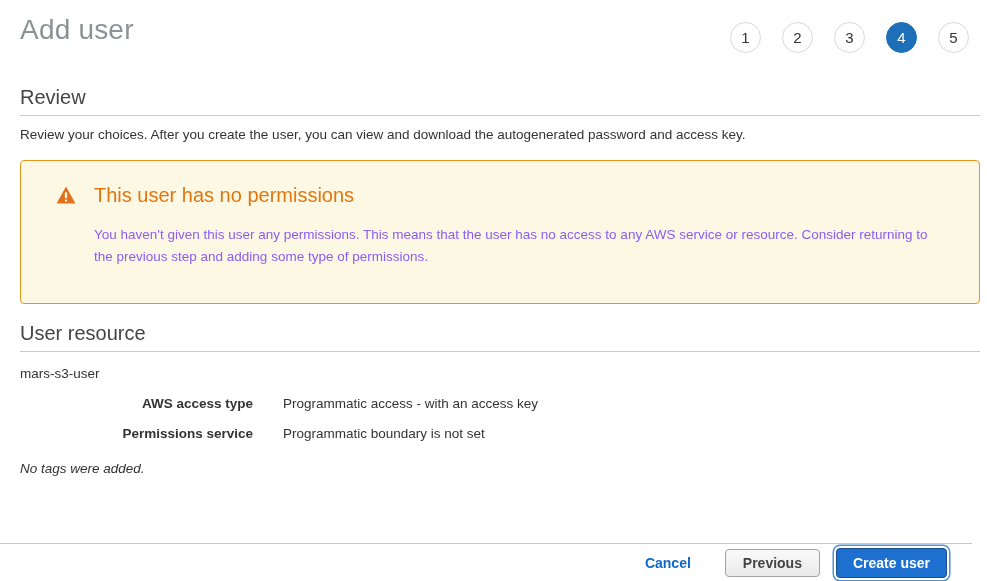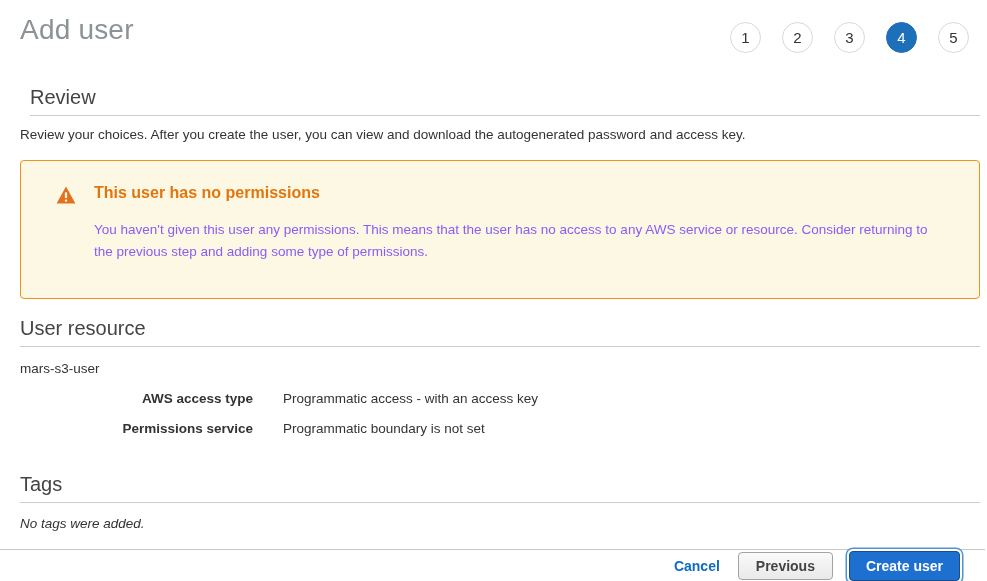--- a/index.html
+++ b/index.html
@@ -52,43 +52,43 @@
   
   .content { margin: 0 7px 0 20px; }
 
   h2.section-heading {
     font-size: 20px;
     font-weight: 400;
     color: #444;
     padding-bottom: 6px;
     border-bottom: 1px solid #ccc;
   }
-  #review-heading { margin-top: 24px; margin-left: 10px; }
+  #review-heading { margin-top: 24px; }
 
   .review-desc {
     margin-top: 11px;
     font-size: 13.5px;
     color: #333;
   }
 
   
   .warning-box {
     margin-top: 18px;
     background: #fdf8e4;
     border: 1px solid #e8951c;
     border-radius: 4px;
     padding: 23px 35px 36px 35px;
     display: flex;
     align-items: flex-start;
   }
   .warning-icon { flex: 0 0 auto; width: 20px; height: 18px; margin-top: 2px; }
   .warning-text { margin-left: 18px; }
   .warning-title {
-    font-size: 16px;
-    font-weight: 700;
+    font-size: 20px;
+    font-weight: 400;
     color: #e1760f;
   }
   .warning-body {
     margin-top: 17px;
     font-size: 13.5px;
     line-height: 21.5px;
     color: #8b5cf6;
     max-width: 860px;
   }
 
@@ -114,22 +114,22 @@
   .tags-empty {
     margin-top: 13px;
     font-size: 13.5px;
     font-style: italic;
     color: #333;
   }
 
   
   .footer {
     position: absolute;
-    left: 0; right: 2px; bottom: 0;
-    height: 32px;
+    left: 0; right: 15px; bottom: 0;
+    height: 38px;
     background: #fff;
     border-top: 1px solid #c7c7c7;
     display: flex;
     align-items: center;
     justify-content: flex-end;
     padding-right: 25px;
   }
   .cancel-link {
     font-size: 14px;
     font-weight: bold;
@@ -138,21 +138,21 @@
     cursor: pointer;
   }
   .btn {
     font-family: "Liberation Sans", sans-serif;
     font-size: 14px;
     font-weight: bold;
     border-radius: 4px;
     cursor: pointer;
   }
   .btn-previous {
-    margin-left: 18px;
+    margin-left: 34px;
     padding: 5px 17px;
     background: linear-gradient(#fafafa, #e9e9e9);
     border: 1px solid #a3a3a3;
     color: #444;
   }
   .btn-create {
     margin-left: 16px;
     padding: 6px 16px;
     background: #1d6fd0;
     border: 1px solid #1a4e8a;
@@ -198,21 +198,20 @@
       <div class="detail-row">
         <div class="detail-label">AWS access type</div>
         <div class="detail-value">Programmatic access - with an access key</div>
       </div>
       <div class="detail-row">
         <div class="detail-label">Permissions service</div>
         <div class="detail-value">Programmatic boundary is not set</div>
       </div>
     </div>
 
-  <h2 class="section-heading" id="tags-heading">Tags</h2>
   <p class="tags-empty">No tags were added.</p>
 </div>
 
 <div class="footer">
   <a class="cancel-link">Cancel</a>
   <button class="btn btn-previous">Previous</button>
   <button class="btn btn-create">Create user</button>
 </div>
 
 </body></html>

